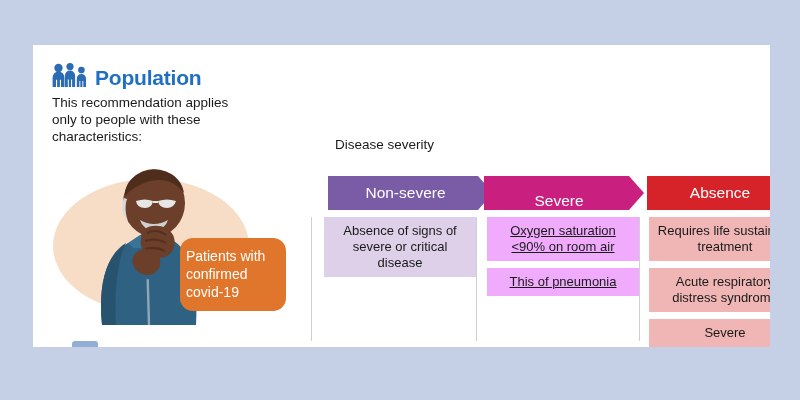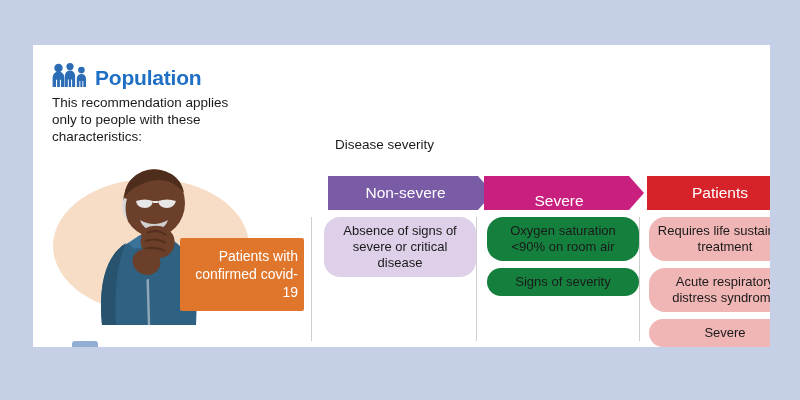--- a/index.html
+++ b/index.html
@@ -68,27 +68,27 @@
     top: 118px;
     width: 222px;
     height: 162px;
   }
 
   
   #covid-label {
     position: absolute;
     left: 147px;
     top: 193px;
-    width: 124px;
+    width: 106px;
     background: #e0762c;
-    border-radius: 2px;
+    border-radius: 13px;
     color: #ffffff;
     font-size: 14px;
     line-height: 18px;
-    text-align: right;
+    text-align: left;
     padding: 9px 6px 10px 6px;
     box-sizing: border-box;
   }
 
   
   #bottom-stub {
     position: absolute;
     left: 39px;
     top: 296px;
     width: 26px;
@@ -147,32 +147,32 @@
   .col {
     position: absolute;
     top: 172px;
     width: 152px;
   }
   #col-0 { left: 291px; }
   #col-1 { left: 454px; }
   #col-2 { left: 616px; }
 
   .pill {
-    border-radius: 16px;
+    border-radius: 0;
     font-size: 13px;
     line-height: 16px;
     color: #1a1a1a;
     text-align: center;
     padding: 6px 7px;
     margin-bottom: 7px;
     box-sizing: border-box;
     position: relative;
   }
   #col-0 .pill { background: #ddd0e8; }
-  #col-1 .pill { background: #15803d; }
+  #col-1 .pill { background: #f0abfc; text-decoration: underline; }
   #col-2 .pill { background: #f0b5b5; }
 
   
   .info-badge {
     position: absolute;
     right: -8px;
     top: -9px;
     width: 19px;
     height: 19px;
     border-radius: 50%;
@@ -255,40 +255,40 @@
   <div id="severity-label">Disease severity</div>
 
   <div id="chevrons">
     <div class="chev c0">
       <span class="chev-label">Non-severe</span>
     </div>
     <div class="chev c1">
       <span class="chev-label">Severe</span>
     </div>
     <div class="chev c2">
-      <span class="chev-label">Patients</span>
+      <span class="chev-label">Absence</span>
     </div>
   </div>
 
   <div class="divider" id="div-0"></div>
   <div class="divider" id="div-1"></div>
   <div class="divider" id="div-2"></div>
 
   <div class="col" id="col-0">
     <div class="pill">
       <span>Absence of signs of severe or critical disease</span>
     </div>
   </div>
 
   <div class="col" id="col-1">
     <div class="pill">
       <span>Oxygen saturation &lt;90% on room air</span>
     </div>
     <div class="pill">
-      <span>Signs of severity</span>
+      <span>This of pneumonia</span>
     </div>
   </div>
 
   <div class="col" id="col-2">
     <div class="pill">
       <span>Requires life sustaining treatment</span>
     </div>
     <div class="pill">
       <span>Acute respiratory distress syndrome</span>
     </div>

